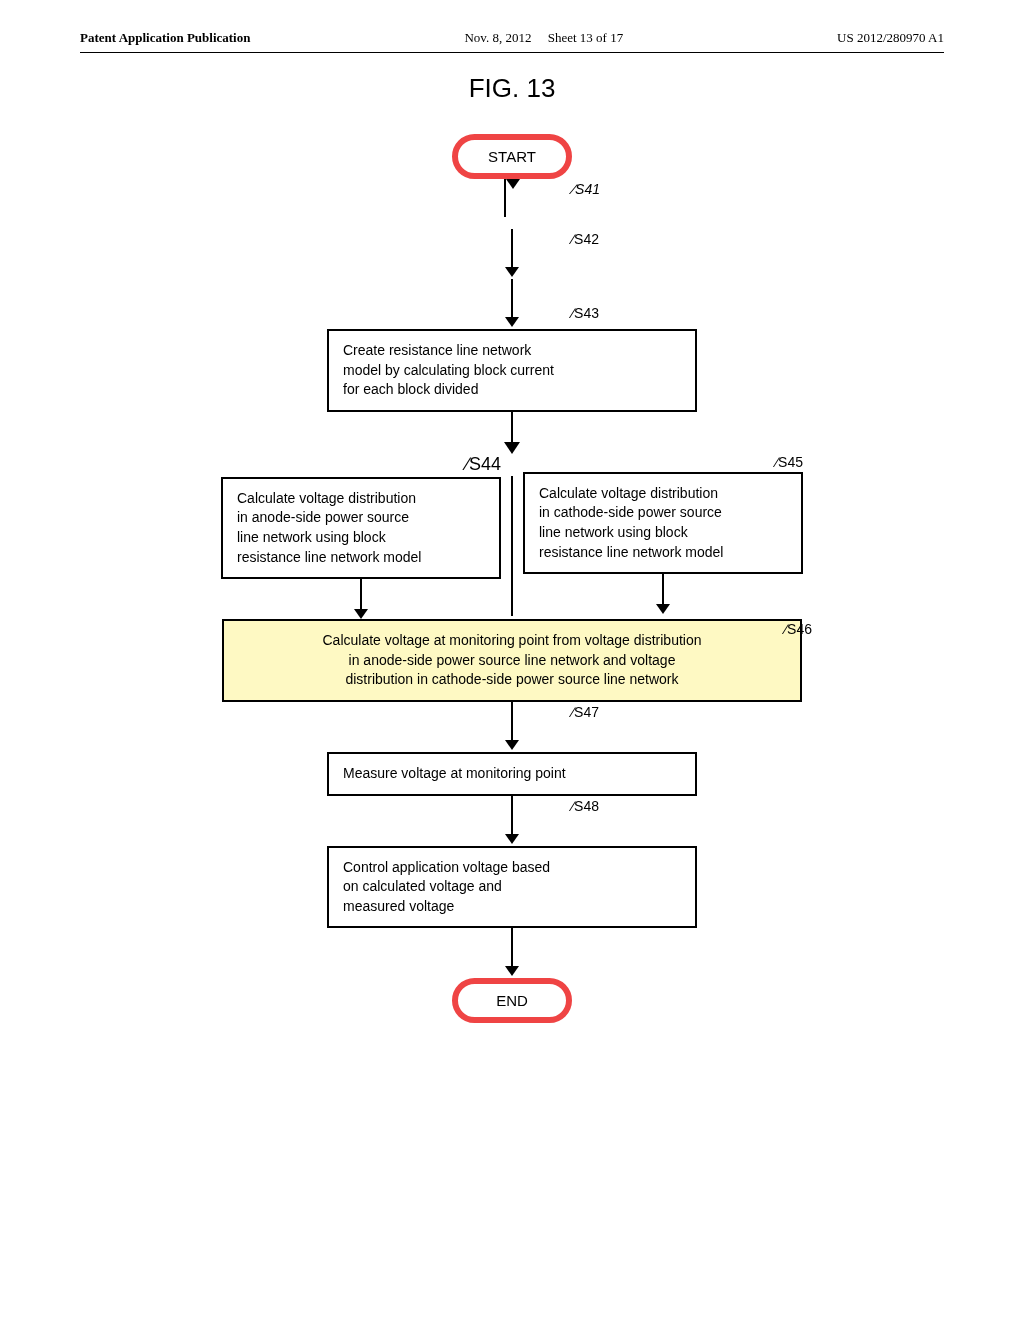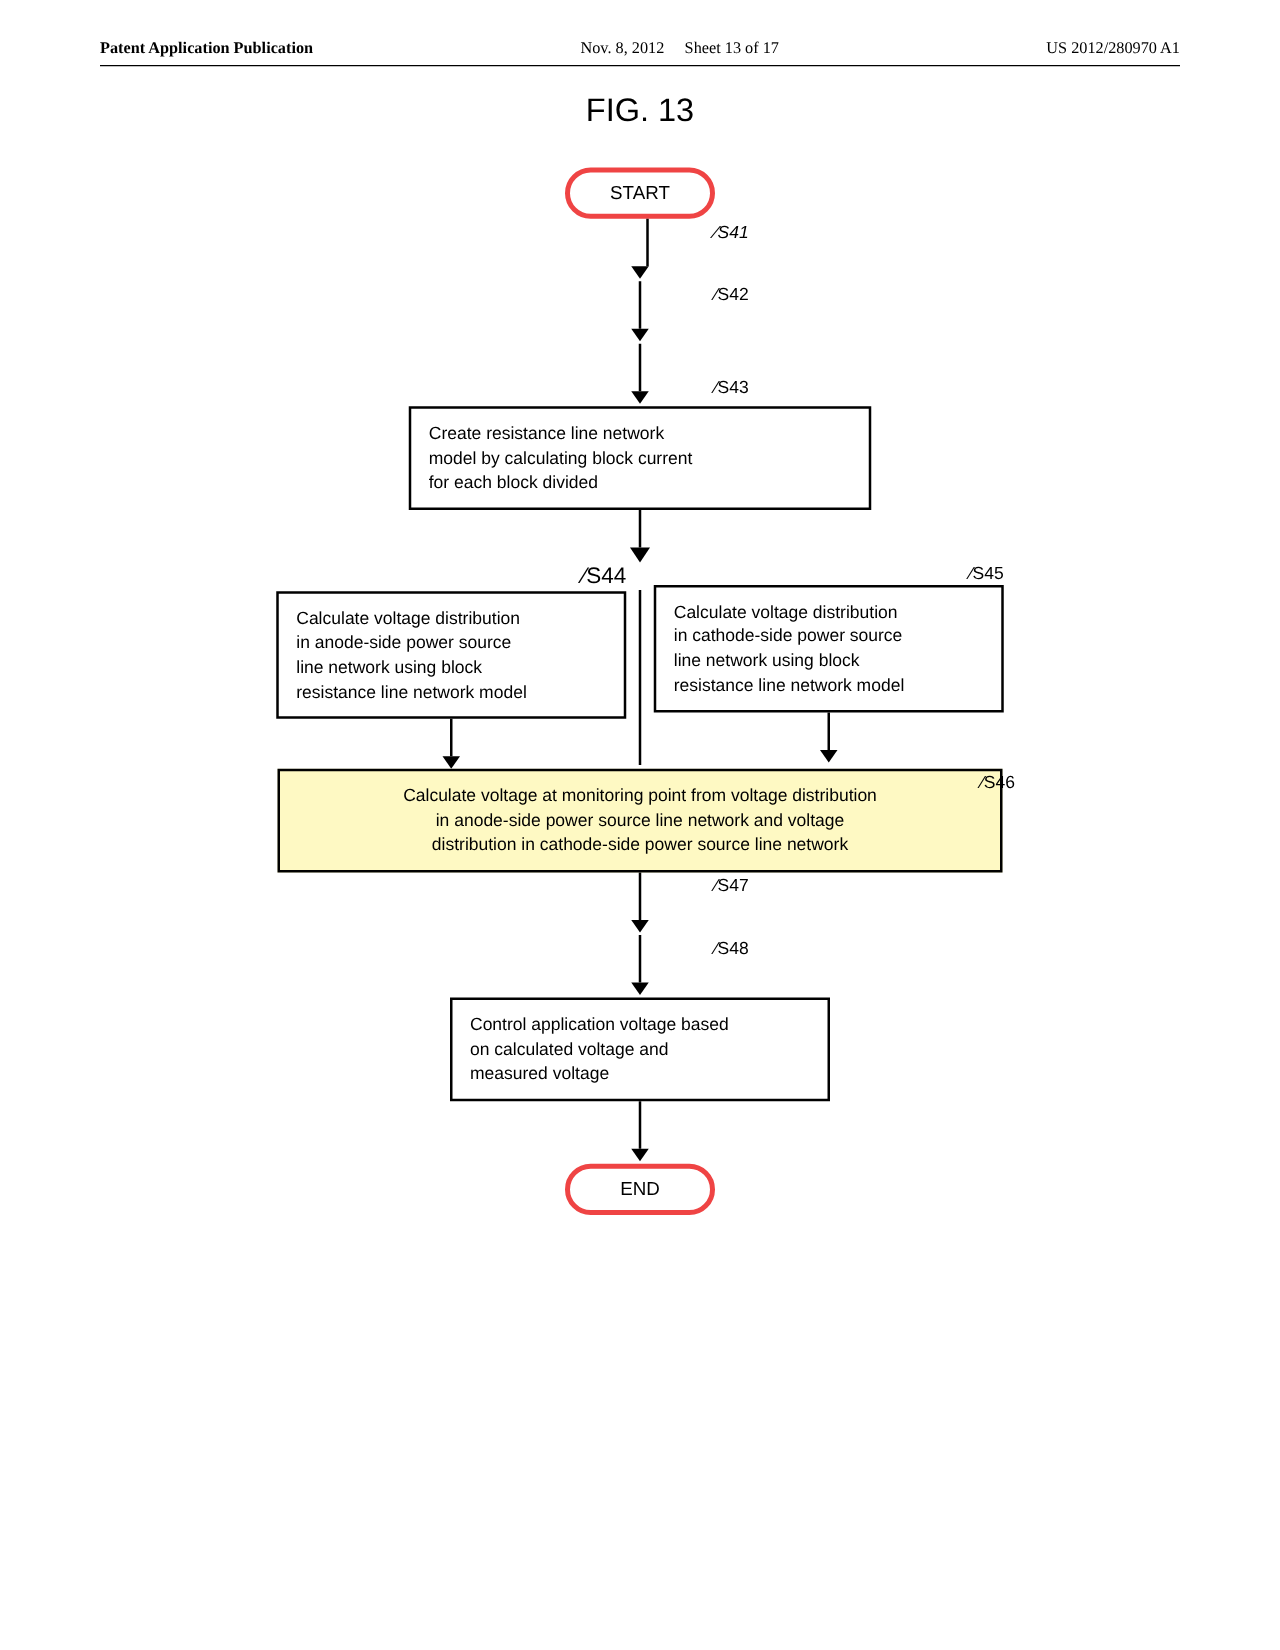--- a/index.html
+++ b/index.html
@@ -51,21 +51,21 @@
 
     
     .flowchart {
       position: relative;
       width: 700px;
       margin: 0 auto;
     }
 
     
     .rounded-box {
-      border: 4px solid #ef4444;
+      border: 6px solid #ef4444;
       border-radius: 30px;
       padding: 8px 30px;
       display: inline-block;
       text-align: center;
       font-size: 15px;
       font-family: Arial, sans-serif;
       background: #fff;
       min-width: 120px;
     }
 
@@ -151,21 +151,21 @@
 
   <div class="fig-title">FIG. 13</div>
 
   <div class="flowchart">
     <div class="flow-wrapper">
 
       <div class="center-row">
         <div class="rounded-box">START</div>
       </div>
 
-      <div style="position:relative; display:flex; flex-direction:column; align-items:flex-end; height:50px;font-style:italic;">
+      <div style="position:relative; display:flex; flex-direction:row; align-items:flex-start; height:50px;font-style:italic;">
         <div class="arrow-line" style="height:38px;"></div>
         <div class="arrow-head-down"></div>
         <span class="label-offset" style="right:-80px; top:2px;">∕S41</span>
       </div>
 
 
       <div style="position:relative; display:flex; flex-direction:column; align-items:center; height:50px;">
         <div class="arrow-line" style="height:38px;"></div>
         <div class="arrow-head-down"></div>
         <span class="label-offset" style="right:-80px; top:2px;">∕S42</span>
@@ -224,29 +224,34 @@
           distribution in cathode-side power source line network
         </div>
       </div>
 
       <div style="position:relative; display:flex; flex-direction:column; align-items:center; height:50px;">
         <div class="arrow-line" style="height:38px;"></div>
         <div class="arrow-head-down"></div>
         <span class="label-offset" style="right:-80px; top:2px;">∕S47</span>
       </div>
 
+      <div class="center-row">
+        <div class="rect-box" style="width:370px;">
+          Measure voltage at monitoring point
+        </div>
+      </div>
 
       <div style="position:relative; display:flex; flex-direction:column; align-items:center; height:50px;">
         <div class="arrow-line" style="height:38px;"></div>
         <div class="arrow-head-down"></div>
         <span class="label-offset" style="right:-80px; top:2px;">∕S48</span>
       </div>
 
       <div class="center-row">
-        <div class="rect-box" style="width:304px;">
+        <div class="rect-box" style="width:370px;">
           Control application voltage based<br>on calculated voltage and<br>measured voltage
         </div>
       </div>
 
       <div style="position:relative; display:flex; flex-direction:column; align-items:center; height:50px;">
         <div class="arrow-line" style="height:38px;"></div>
         <div class="arrow-head-down"></div>
       </div>
 
       <div class="center-row">

